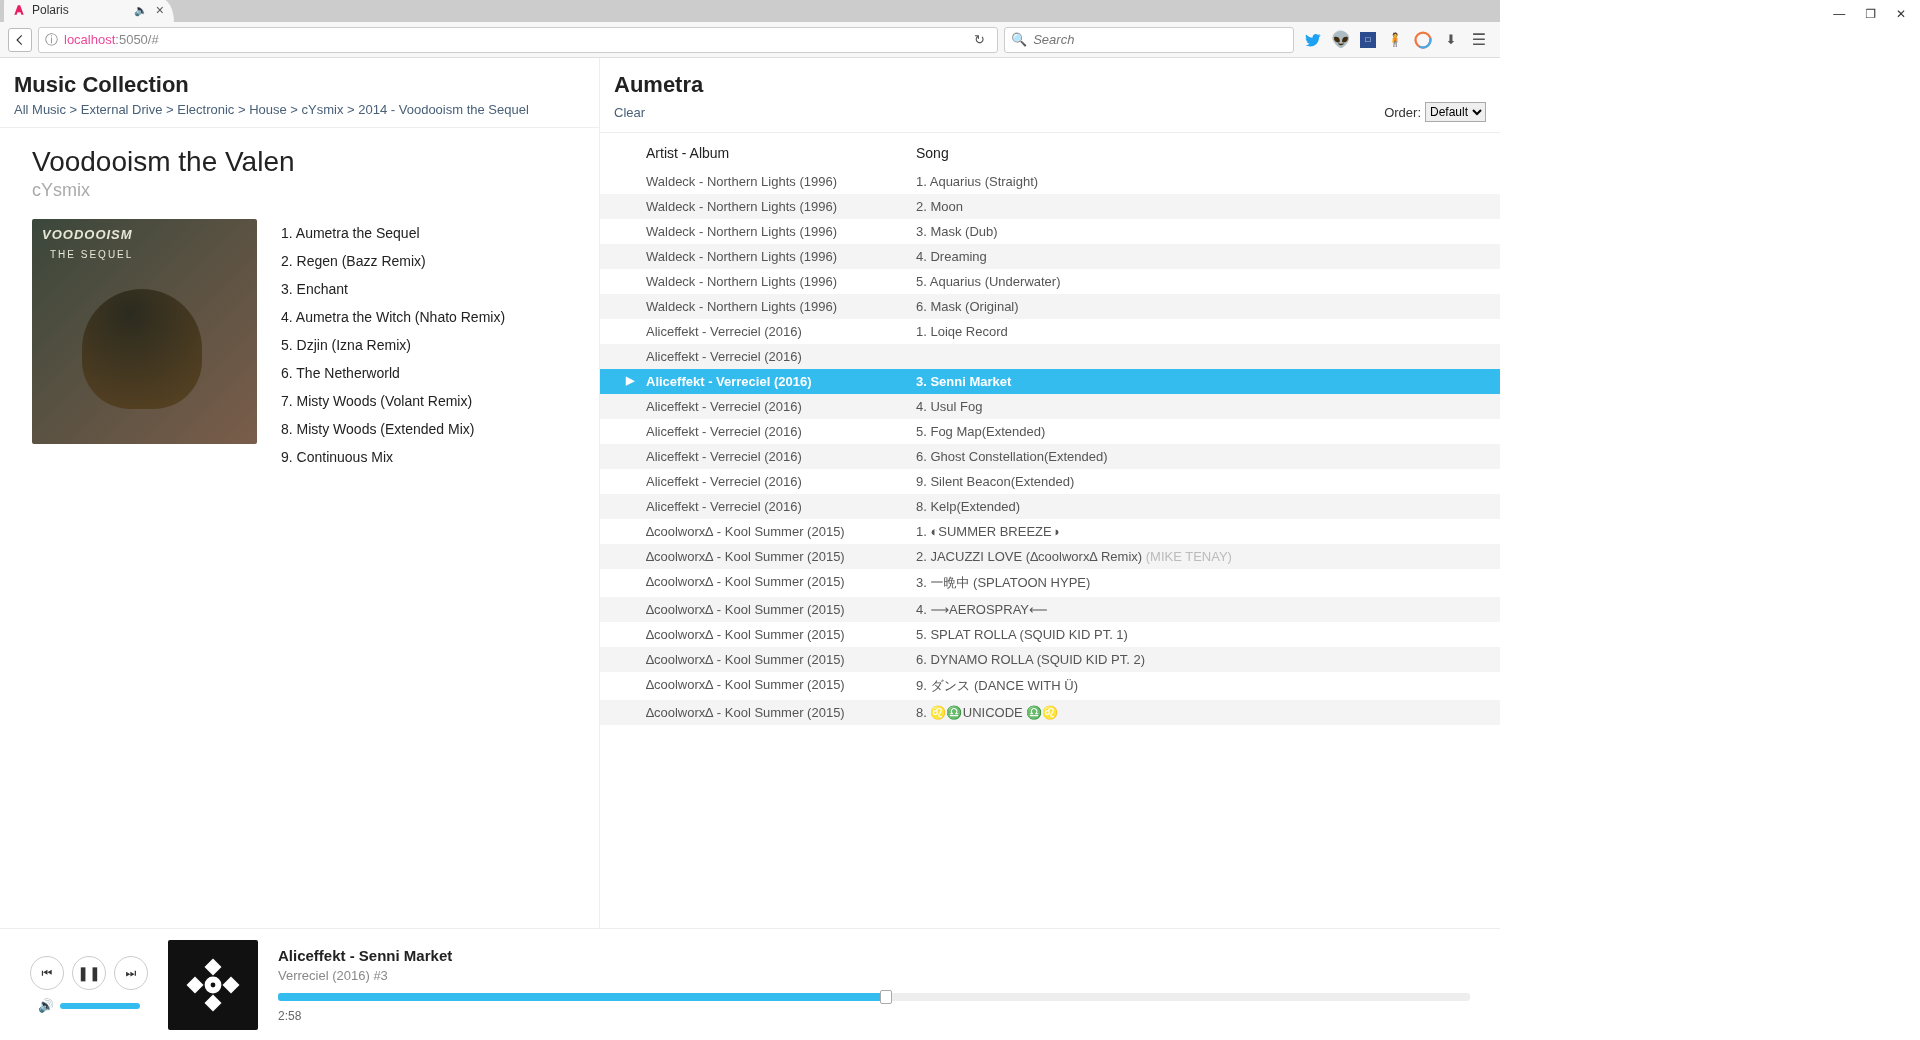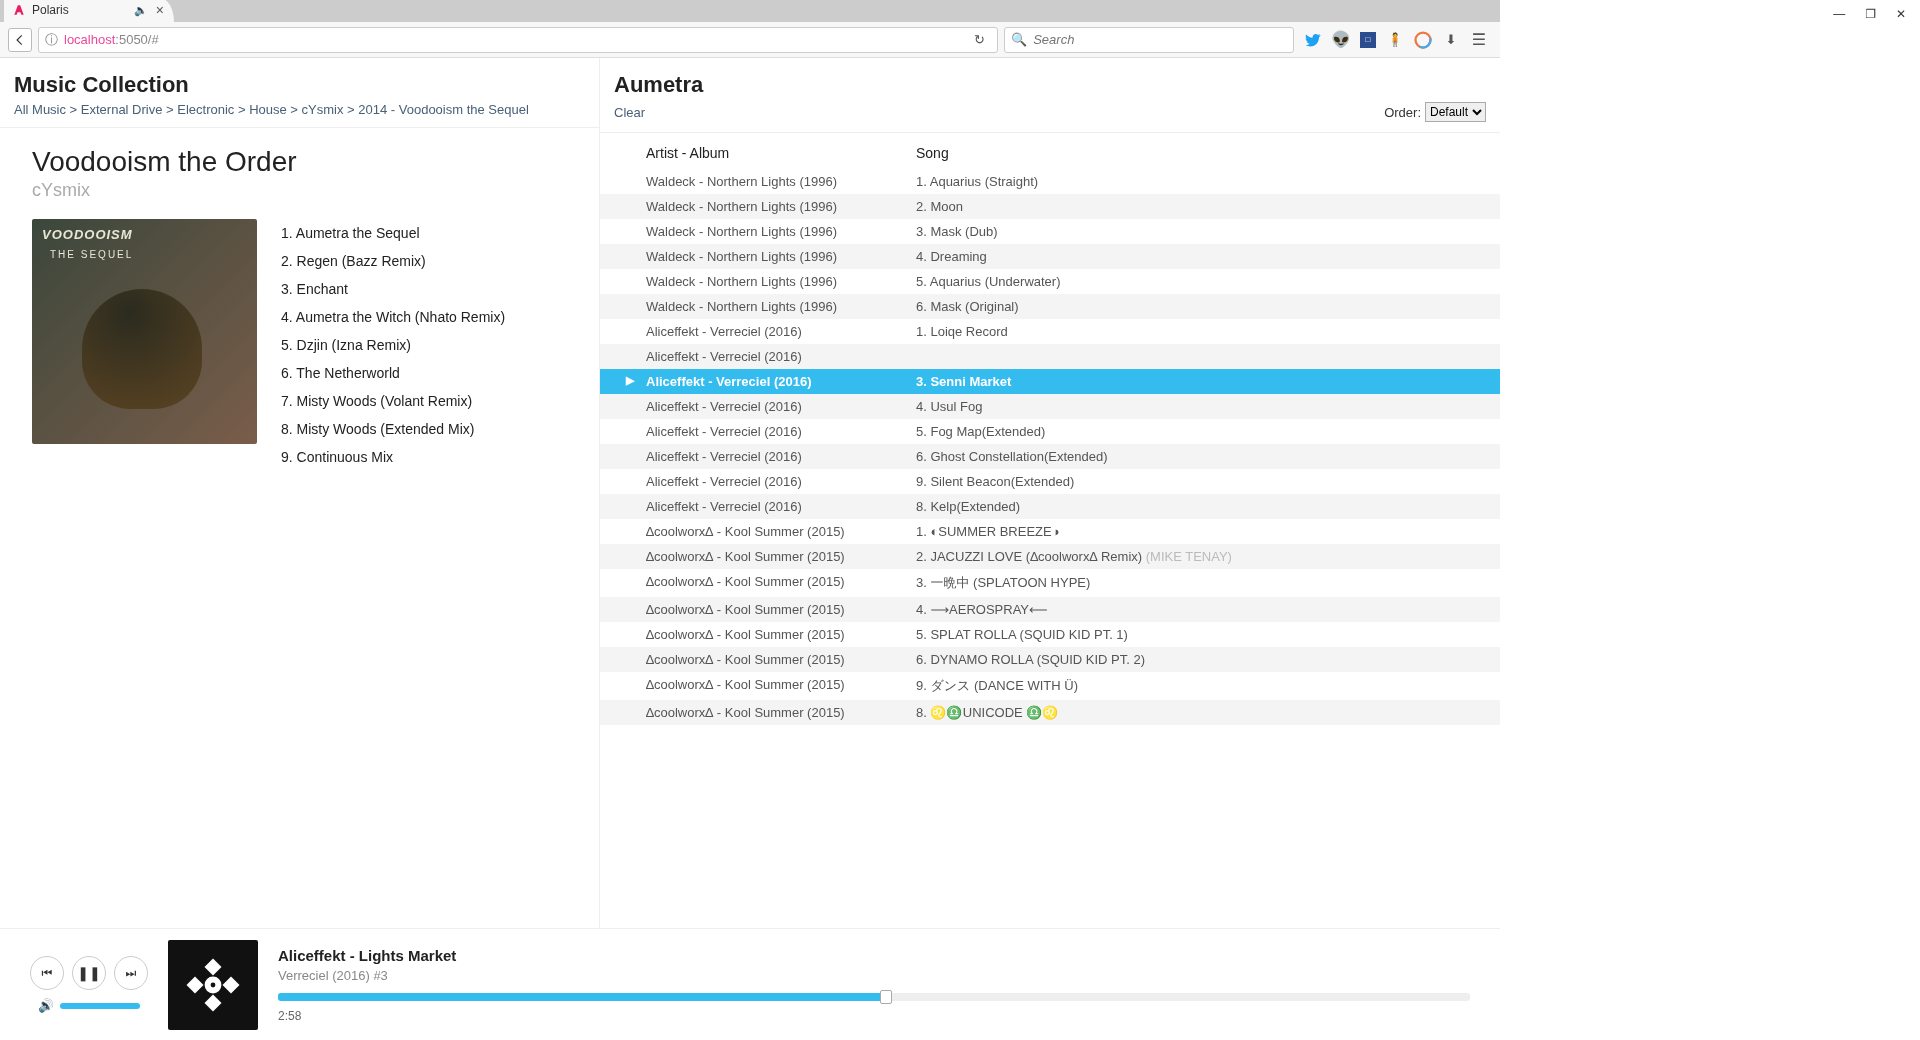--- a/index.html
+++ b/index.html
@@ -139,21 +139,21 @@
 </div>
 
 <div class="app">
 
   <div class="panel panel-left">
     <div class="panel-header">
       <div class="panel-title">Music Collection</div>
       <div class="breadcrumb">All Music &gt; External Drive &gt; Electronic &gt; House &gt; cYsmix &gt; 2014 - Voodooism the Sequel</div>
     </div>
     <div class="album-pane">
-      <div class="album-title">Voodooism the Order</div>
+      <div class="album-title">Voodooism the Valen</div>
       <div class="album-artist">cYsmix</div>
       <div class="album-body">
         <div class="album-art">
           <div class="aa-title">VOODOOISM</div>
           <div class="aa-sub">THE SEQUEL</div>
           <div class="aa-shape"></div>
         </div>
         <ul class="track-list" id="track-list">
             <li>1. Aumetra the Sequel</li>
             <li>2. Regen (Bazz Remix)</li>
@@ -297,21 +297,21 @@
           <rect x="40" y="10" width="20" height="20" transform="rotate(45 50 20)"></rect>
           <rect x="10" y="40" width="20" height="20" transform="rotate(45 20 50)"></rect>
           <rect x="70" y="40" width="20" height="20" transform="rotate(45 80 50)"></rect>
           <rect x="40" y="70" width="20" height="20" transform="rotate(45 50 80)"></rect>
           <circle cx="50" cy="50" r="14"></circle>
         </g>
         <circle cx="50" cy="50" r="4" fill="#111"></circle>
       </svg>
   </div>
   <div class="now-info">
-    <div class="now-title">Aliceffekt - Lights Market</div>
+    <div class="now-title">Aliceffekt - Senni Market</div>
     <div class="now-sub">Verreciel (2016) #3</div>
     <div class="progress-wrap">
       <div class="progress-bar">
         <div class="progress-fill"></div>
         <div class="progress-thumb"></div>
       </div>
     </div>
     <div class="elapsed">2:58</div>
   </div>
 </div>

